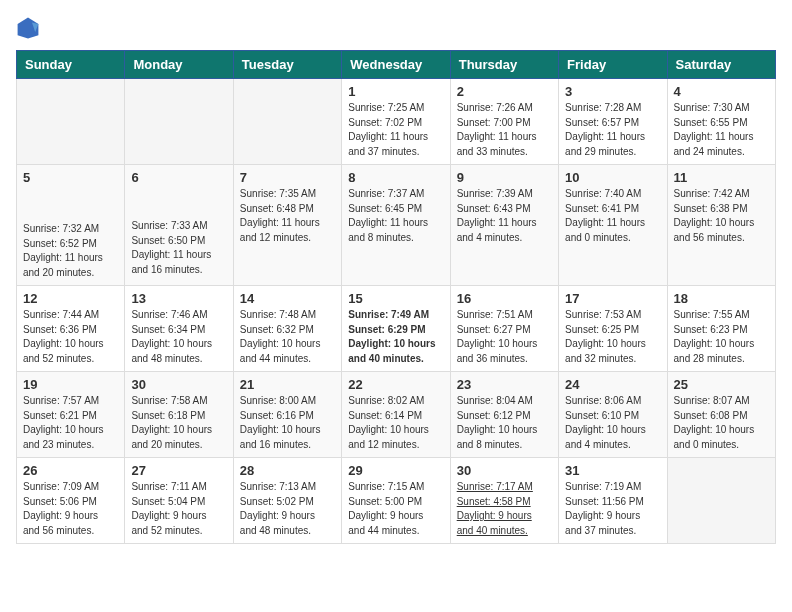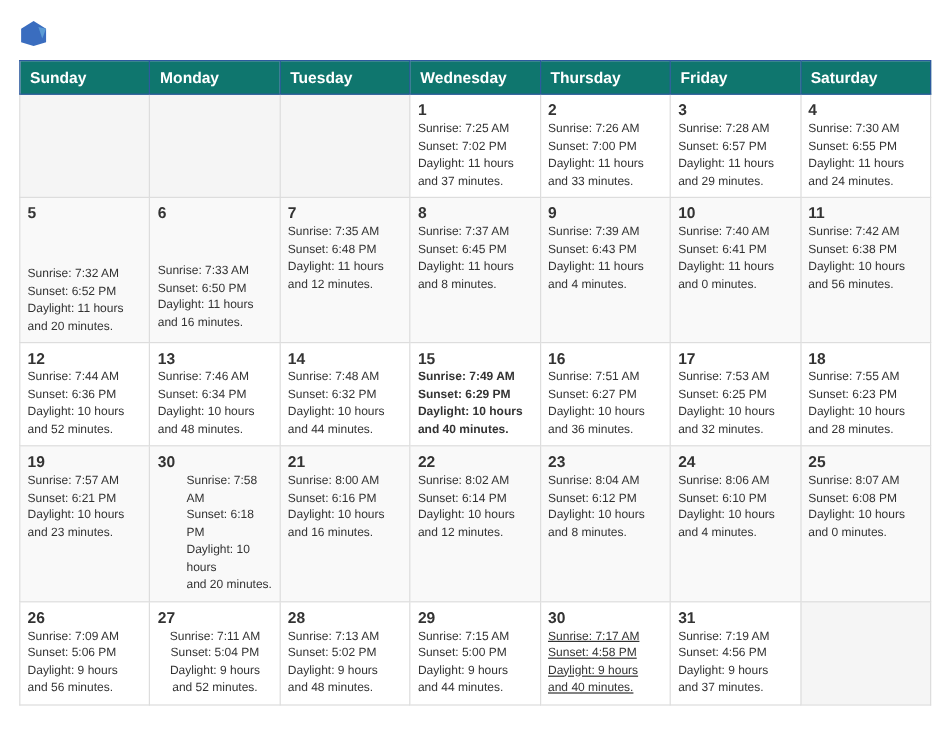--- a/index.html
+++ b/index.html
@@ -267,21 +267,21 @@
       <tr class="row-shade">
         <td>
           <div class="day-number">19</div>
           <div class="day-info" style="white-space: pre-line;">Sunrise: 7:57 AM
 Sunset: 6:21 PM
 Daylight: 10 hours
 and 23 minutes.</div>
         </td>
         <td>
           <div class="day-number">30</div>
-          <div class="day-info" style="white-space: pre-line; margin-left: 24px;">Sunrise: 7:58 AM
+          <div class="day-info" style="white-space: pre-line;">Sunrise: 7:58 AM
 Sunset: 6:18 PM
 Daylight: 10 hours
 and 20 minutes.</div>
         </td>
         <td>
           <div class="day-number">21</div>
           <div class="day-info" style="white-space: pre-line;">Sunrise: 8:00 AM
 Sunset: 6:16 PM
 Daylight: 10 hours
 and 16 minutes.</div>
@@ -318,21 +318,21 @@
       <tr>
         <td>
           <div class="day-number">26</div>
           <div class="day-info" style="white-space: pre-line;">Sunrise: 7:09 AM
 Sunset: 5:06 PM
 Daylight: 9 hours
 and 56 minutes.</div>
         </td>
         <td>
           <div class="day-number">27</div>
-          <div class="day-info" style="white-space: pre-line; text-align: center;">Sunrise: 7:11 AM
+          <div class="day-info" style="white-space: pre-line;">Sunrise: 7:11 AM
 Sunset: 5:04 PM
 Daylight: 9 hours
 and 52 minutes.</div>
         </td>
         <td>
           <div class="day-number">28</div>
           <div class="day-info" style="white-space: pre-line;">Sunrise: 7:13 AM
 Sunset: 5:02 PM
 Daylight: 9 hours
 and 48 minutes.</div>
@@ -347,20 +347,20 @@
         <td>
           <div class="day-number">30</div>
           <div class="day-info" style="white-space: pre-line; text-decoration: underline;">Sunrise: 7:17 AM
 Sunset: 4:58 PM
 Daylight: 9 hours
 and 40 minutes.</div>
         </td>
         <td>
           <div class="day-number">31</div>
           <div class="day-info" style="white-space: pre-line;">Sunrise: 7:19 AM
-Sunset: 4:56 PM
+Sunset: 11:56 PM
 Daylight: 9 hours
 and 37 minutes.</div>
         </td>
         <td class="empty-cell"></td>
       </tr>
     </tbody>
 </table>
 
 </body></html>

